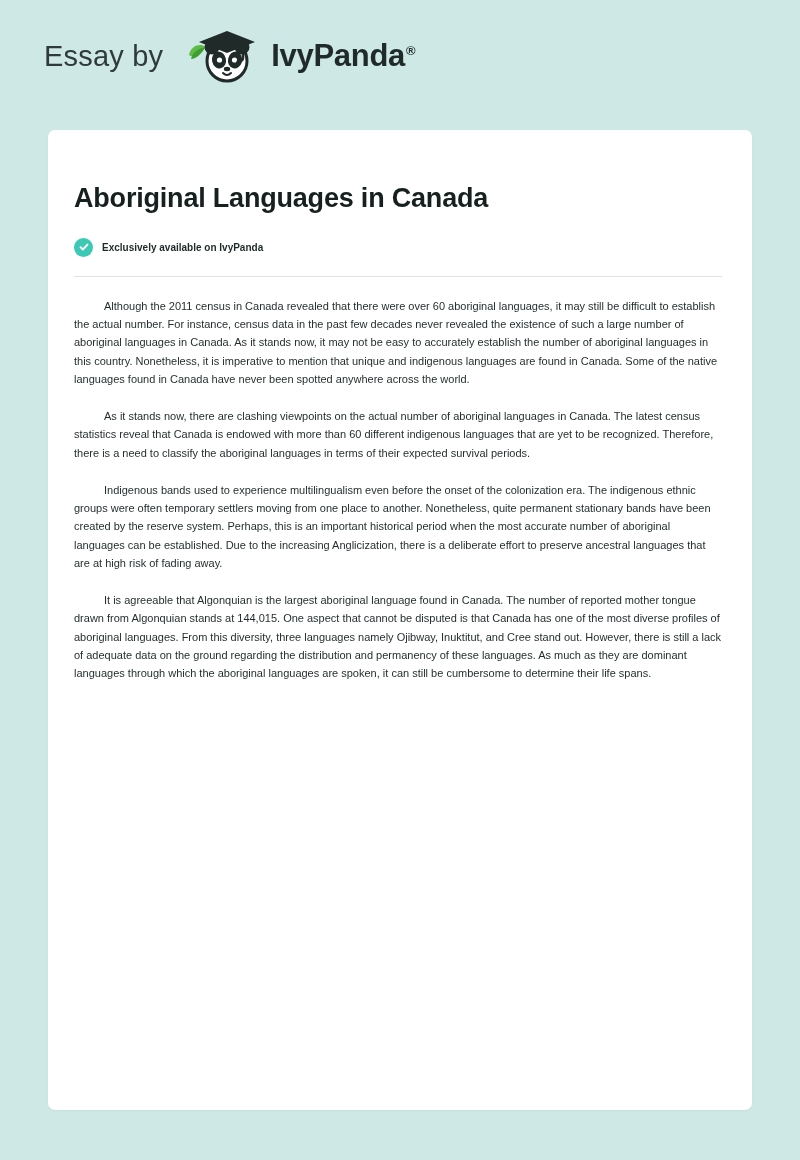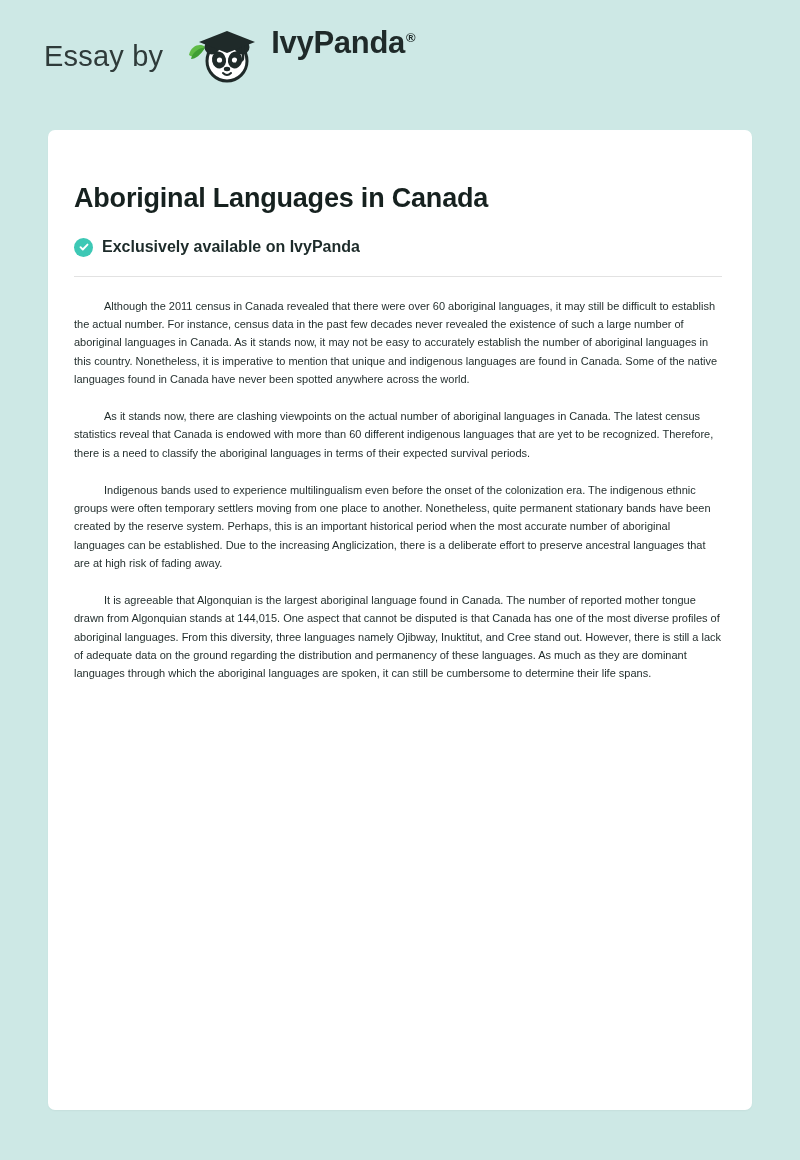--- a/index.html
+++ b/index.html
@@ -30,20 +30,21 @@
   }
   .brand-essay-by {
     font-size: 29px;
     color: #2f3b3a;
     letter-spacing: 0.2px;
     font-weight: 400;
     margin-right: 16px;
   }
   .brand-logo {
     display: flex;
+    align-items: center;
   }
   .panda-mark {
     width: 86px;
     height: 62px;
     position: relative;
     margin-right: 6px;
   }
   .panda-mark svg { display: block; }
   .brand-name {
     font-size: 31px;
@@ -92,21 +93,21 @@
     border-radius: 50%;
     background: #3dc8b5;
     display: inline-flex;
     align-items: center;
     justify-content: center;
     margin-right: 9px;
     flex: none;
   }
   .check-badge svg { display:block; }
   .exclusive-text {
-    font-size: 16px;
+    font-size: 10px;
     font-weight: bold;
     color: #1d2b2a;
   }
   .divider {
     margin-top: 19px;
     border: 0;
     border-top: 1px solid #e2e2e2;
     width: 100%;
   }
   .body-text {

